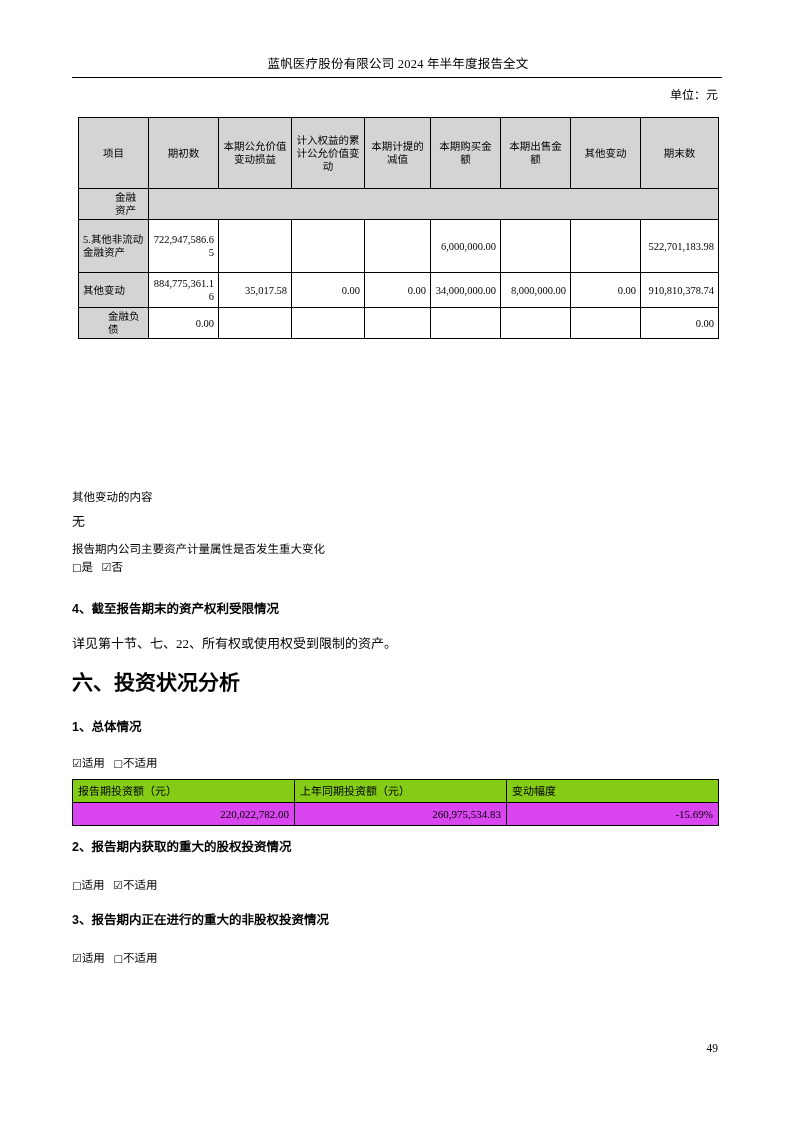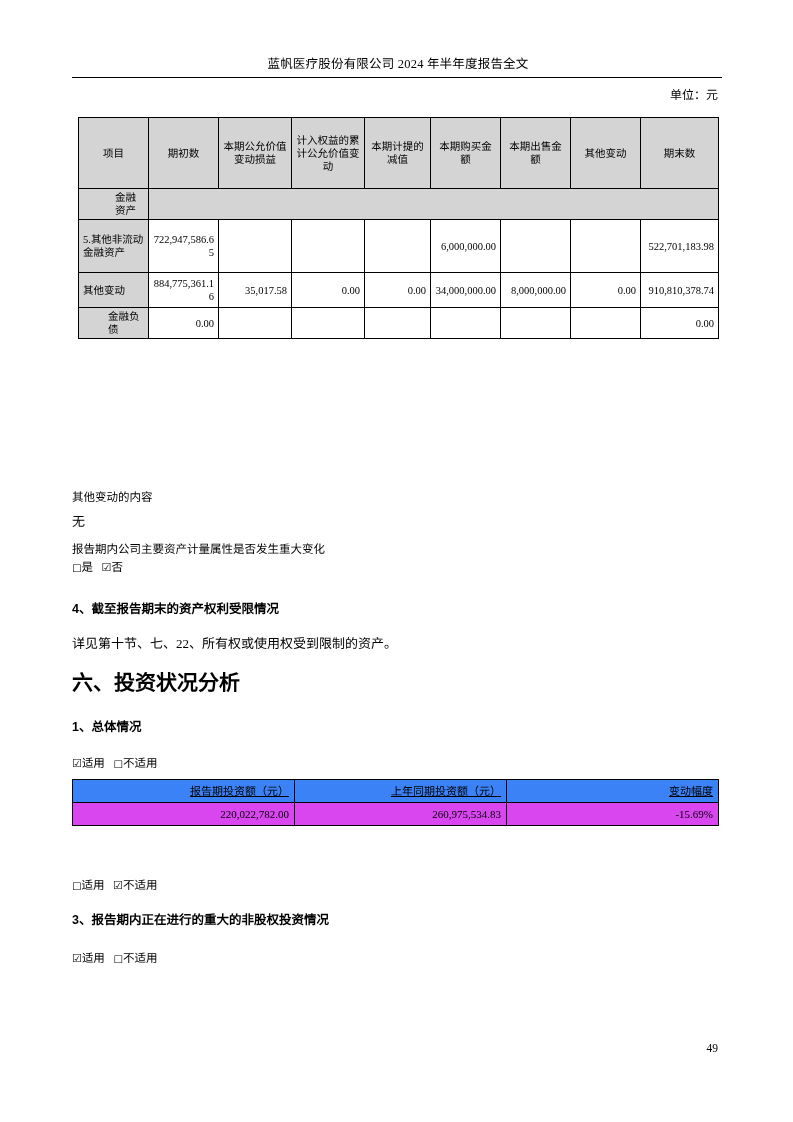--- a/index.html
+++ b/index.html
@@ -152,23 +152,22 @@
     font-size: 11px;
     line-height: 15px;
   }
   .inv-table td {
     border: 1px solid #000000;
     padding: 2px 5px;
     height: 18px;
     font-weight: normal;
   }
   .inv-table td.hd {
-    background: #3b82f6;
-    text-align: right;
-    text-decoration: underline;
+    background: #84cc16;
+    text-align: left;
   }
   .inv-table td.val {
     background: #d946ef;
     text-align: right;
   }
 
   
   .page-num {
     position: absolute;
     left: 600px;
@@ -299,20 +298,23 @@
         <td class="hd">变动幅度</td>
       </tr>
       <tr>
         <td class="val">220,022,782.00</td>
         <td class="val">260,975,534.83</td>
         <td class="val">-15.69%</td>
       </tr>
     </tbody>
   </table>
 
+  <div class="heading-sub" style="top:838px;">
+    <span class="h-num">2、</span><span>报告期内获取的重大的股权投资情况</span>
+  </div>
   <div class="txt" style="top:877px;">
     <span class="chk">□</span><span>适用</span>
     &nbsp;
     <span class="chk-on">☑</span><span>不适用</span>
   </div>
 
   <div class="heading-sub" style="top:911px;">
     <span class="h-num">3、</span><span>报告期内正在进行的重大的非股权投资情况</span>
   </div>
   <div class="txt" style="top:950px;">

